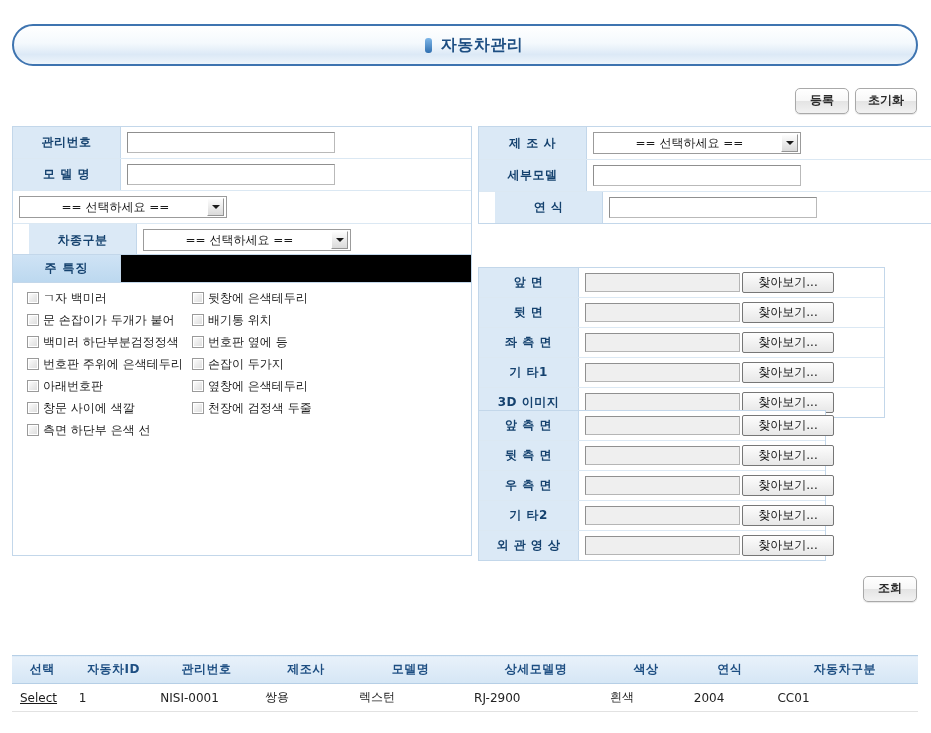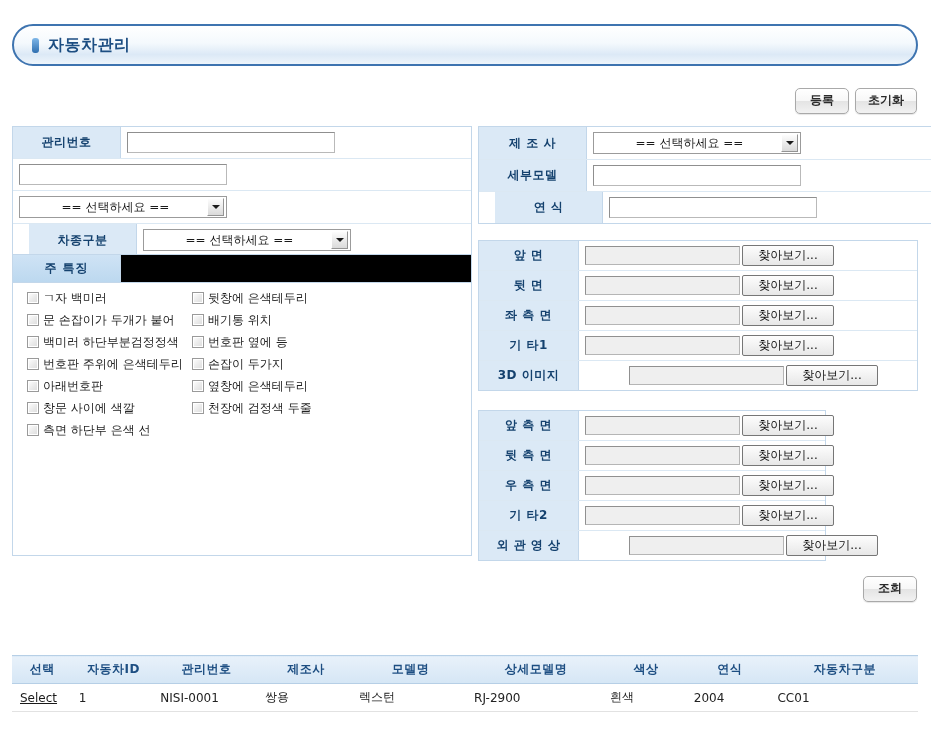--- a/index.html
+++ b/index.html
@@ -17,20 +17,21 @@
 
   
   .titlebar {
     position: absolute; left: 12px; top: 24px;
     width: 906px; height: 42px;
     border: 2px solid #3e74b0;
     border-radius: 21px;
     background: linear-gradient(to bottom, #ffffff 0%, #f4f9fd 45%, #dce9f6 75%, #eef5fb 100%);
     display: flex; align-items: center;
     padding-left: 18px;
+    justify-content: center;
   }
   .title-icon {
     width: 7px; height: 15px;
     border-radius: 3px;
     background: linear-gradient(to bottom, #7fb7e8, #2f6fb0);
     margin-right: 9px;
     flex: none;
   }
   .title-text {
     font-size: 16px; font-weight: bold;
@@ -145,21 +146,21 @@
     background: linear-gradient(135deg, #ffffff 0%, #eaeaea 55%, #dcdcdc 100%);
     box-shadow: inset 0 0 0 1px #ffffff;
   }
   .cblabel {
     font-size: 12px; color: #222;
     white-space: nowrap; line-height: 14px;
   }
 
   
   .filerow { display: flex; align-items: stretch; border-bottom: 1px solid #dbe8f3; }
-  .filerow:last-child { border-bottom: none; gap: 44px; }
+  .filerow:last-child { border-bottom: none; }
   .filelabel {
     width: 100px; flex: none;
     background: #dbe9f6;
     border-right: 1px solid #c3d7ea;
     font-size: 12px; font-weight: bold; color: #14416e;
     display: flex; align-items: center; justify-content: center;
     letter-spacing: 0.5px;
   }
   .fileval { flex: 1; display: flex; align-items: center; padding: 4px 6px; }
   .fileinput {
@@ -229,20 +230,21 @@
   </div>
 
   <div class="panel" id="left-form" style="left:12px; top:126px; width:460px;">
       <div class="frow">
         <div class="flabel">관리번호</div>
         <div class="fval">
           <input class="tinput" type="text" style="">
         </div>
       </div>
       <div class="frow">
+        <div class="flabel">모 델 명</div>
         <div class="fval">
           <input class="tinput" type="text" style="">
         </div>
       </div>
       <div class="frow">
         <div class="fval">
           <div class="sel">
             <span class="seltext">== 선택하세요 ==</span>
             <span class="arrow">
               <i></i>
@@ -348,21 +350,21 @@
             </div>
             <div class="cbitem">
               <span class="cbox"></span>
               <span class="cblabel">천장에 검정색 두줄</span>
             </div>
           </div>
       </div>
     </div>
   </div>
 
-  <div class="panel" id="upload-1" style="left:478px; top:240px; width:440px;">
+  <div class="panel" id="upload-1" style="left:478px; top:267px; width:407px;">
       <div class="filerow">
         <div class="filelabel">앞    면</div>
         <div class="fileval">
           <input class="fileinput" type="text" readonly="" style="">
           <div class="browsebtn">찾아보기...</div>
         </div>
       </div>
       <div class="filerow">
         <div class="filelabel">뒷    면</div>
         <div class="fileval">

